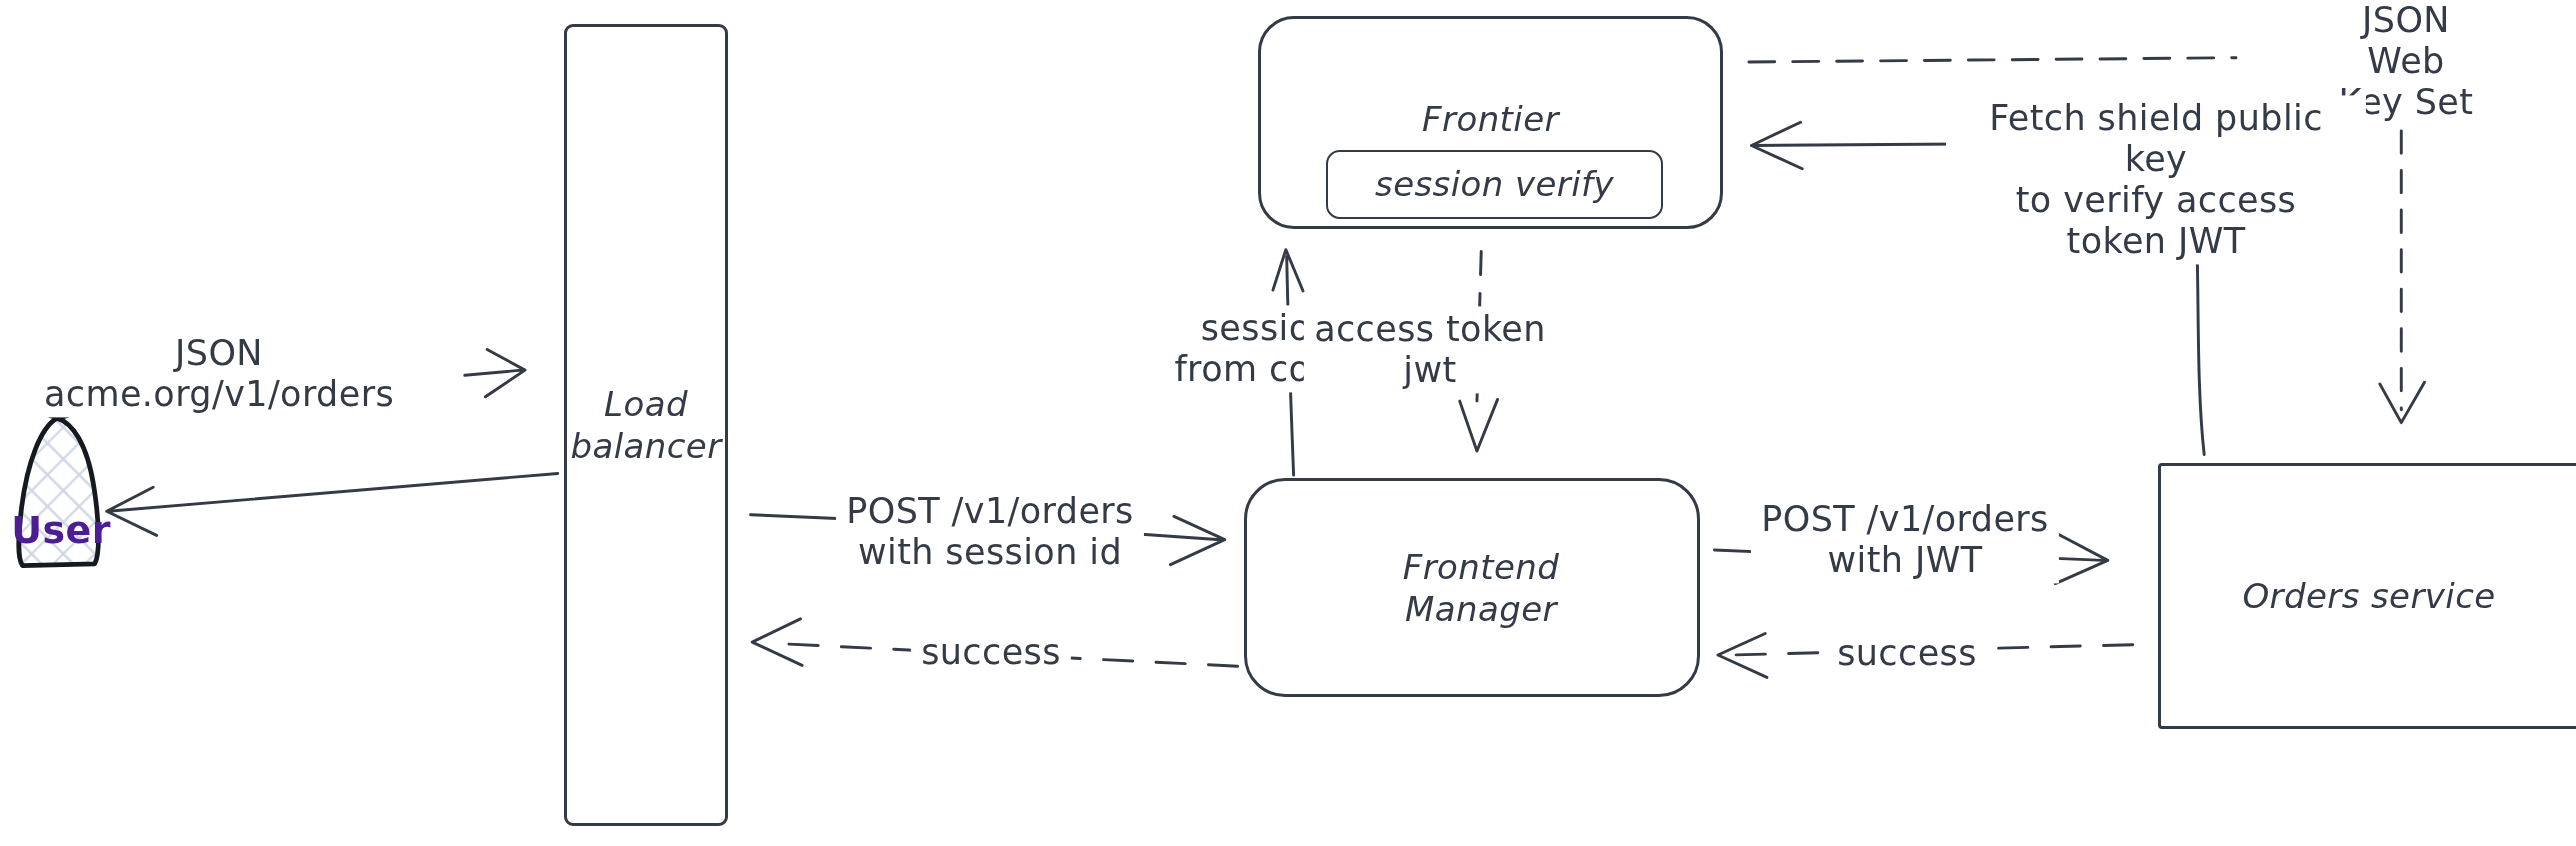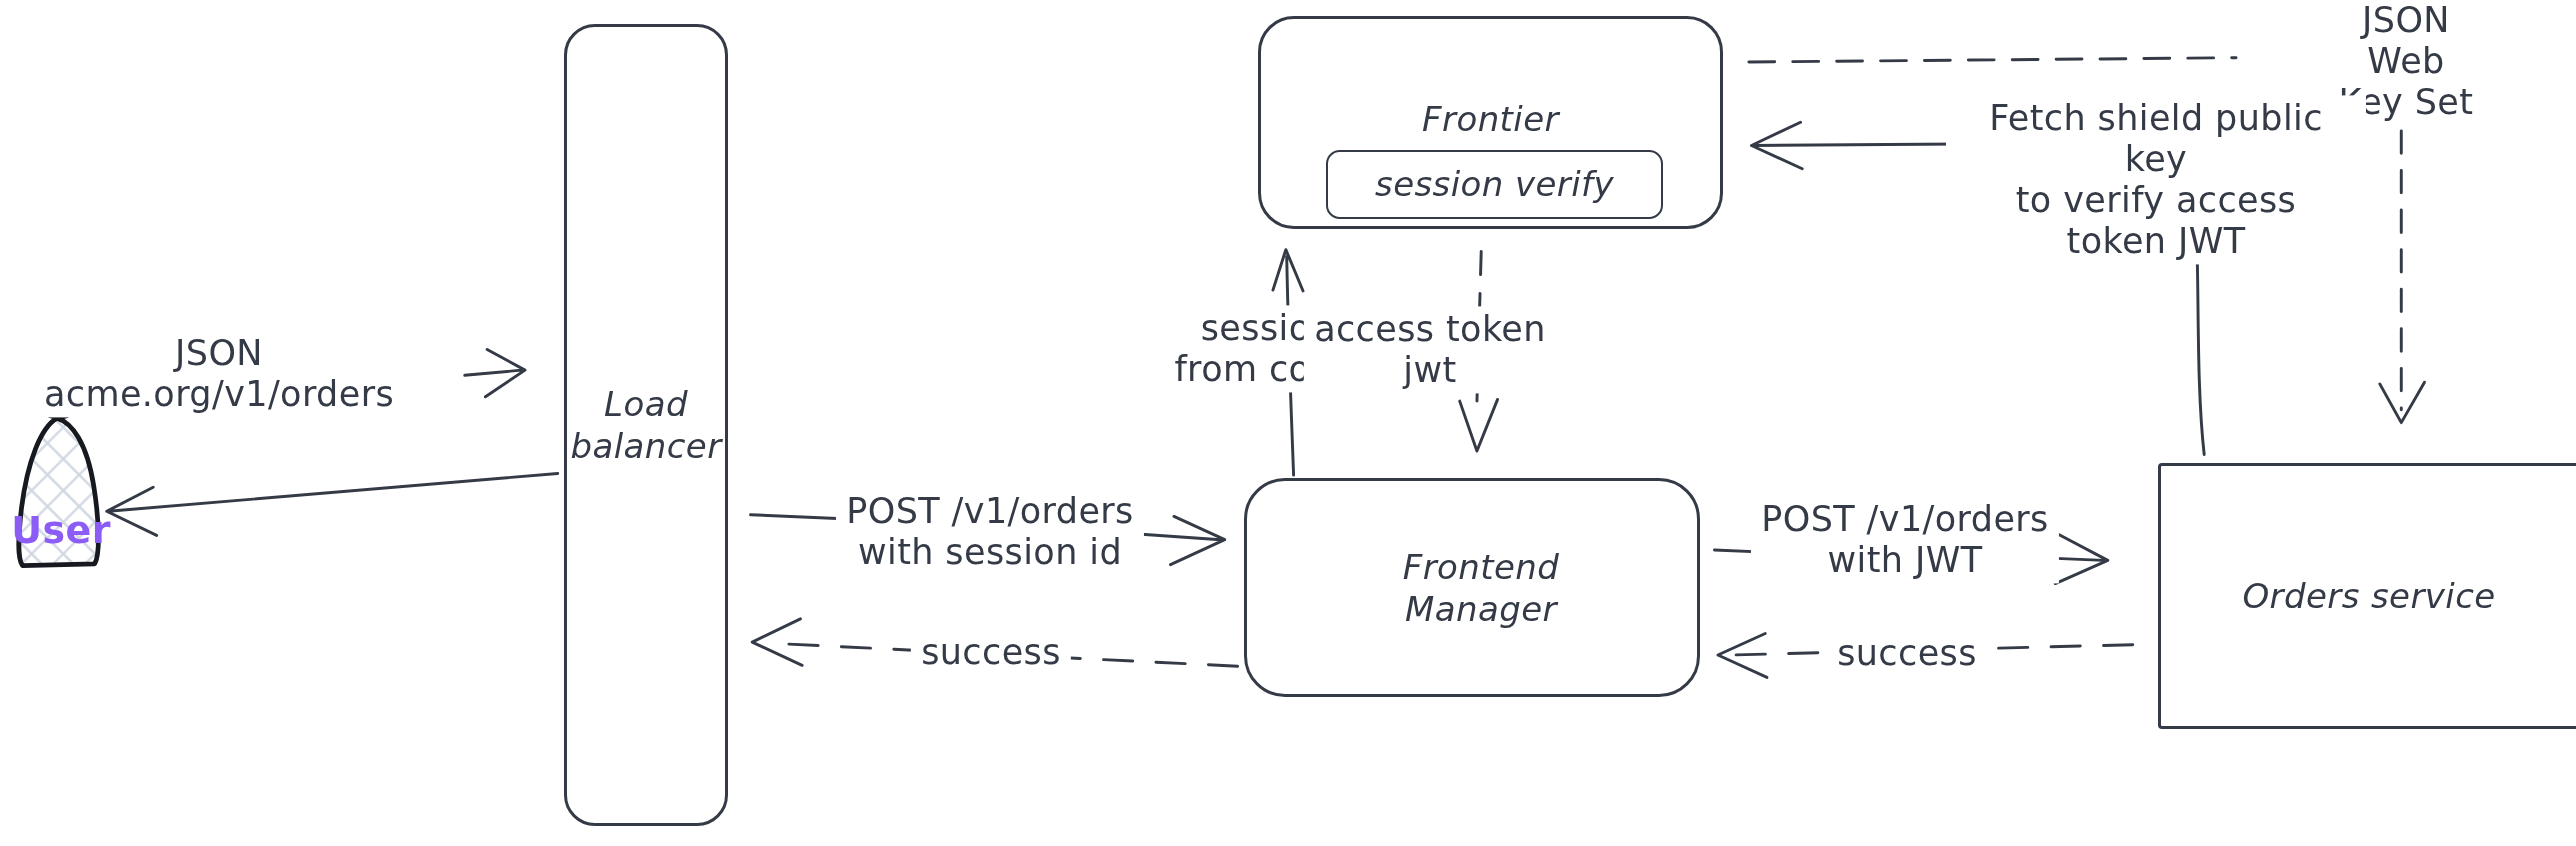--- a/index.html
+++ b/index.html
@@ -35,21 +35,21 @@
     padding:2.6px 10.3px;
     font-size:35px;
     line-height:41px;
     letter-spacing:0.4px;
     text-align:center;
     white-space:pre-line;
     z-index:3;
   }
   .edge-label.no-bg{background:transparent;padding:0;}
   .user-name{
-    color:#8b5cf6;
+    color:#4c1d95;
     font-weight:bold;
     font-size:38px;
   }
   .frontier-title{
     position:absolute;left:0;right:0;top:79px;
     text-align:center;
     z-index:2;
   }
   .session-store{
     position:absolute;left:65px;top:131px;
@@ -100,21 +100,21 @@
 
       <path stroke-dasharray="30 21" d="M 2032,72 L 2598,67"></path>
 
       <path stroke-dasharray="26 20" d="M 2790,106 L 2790,476"></path>
       <path d="M 2765,446 L 2790,491 L 2817,444"></path>
 
       <path d="M 2561,528 C 2550,430 2557,300 2549,204 C 2545,178 2500,167 2452,166 L 2038,169 M 2092,142 L 2035,169 L 2094,196"></path>
     </g>
   </svg>
 
-  <div class="node flex" style="left:564px;top:24px;width:164px;height:802px;border-radius:31px;">
+  <div class="node flex" style="left:564px;top:24px;width:164px;height:802px;border-radius:9px;">
     <div class="node-label">Load
 balancer</div>
   </div>
 
   <div class="node" style="left:1258px;top:15.5px;width:465px;height:213px;border-radius:36px;">
     <div class="node-label frontier-title">Frontier</div>
     <div class="session-store">
       <div class="node-label">session verify</div>
     </div>
   </div>

